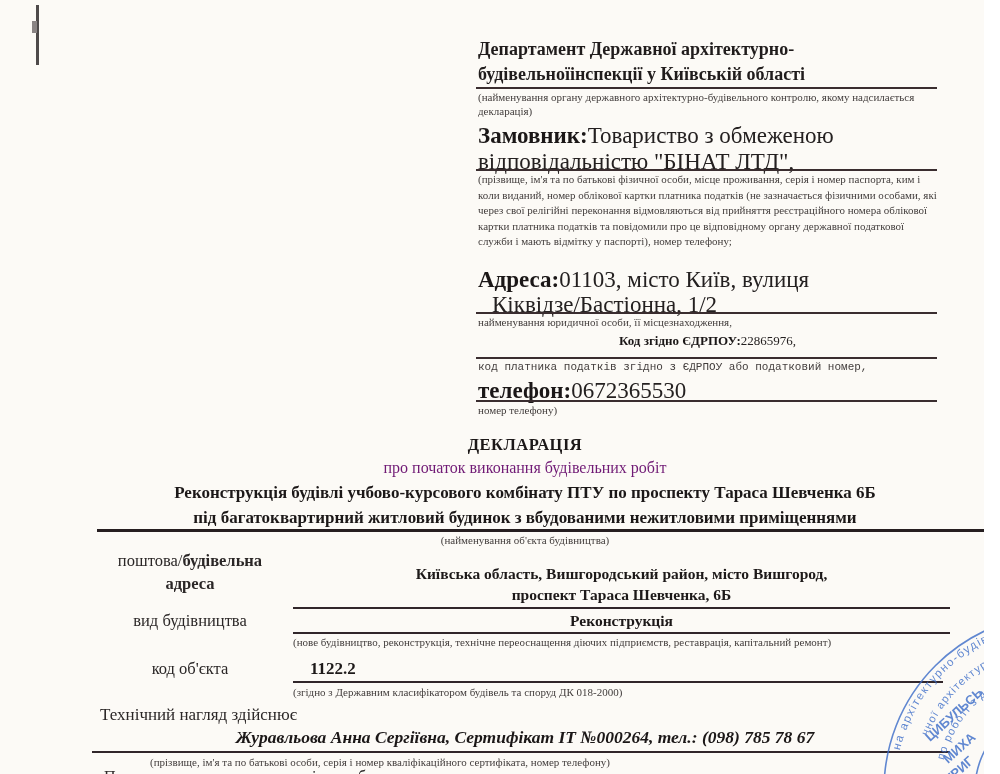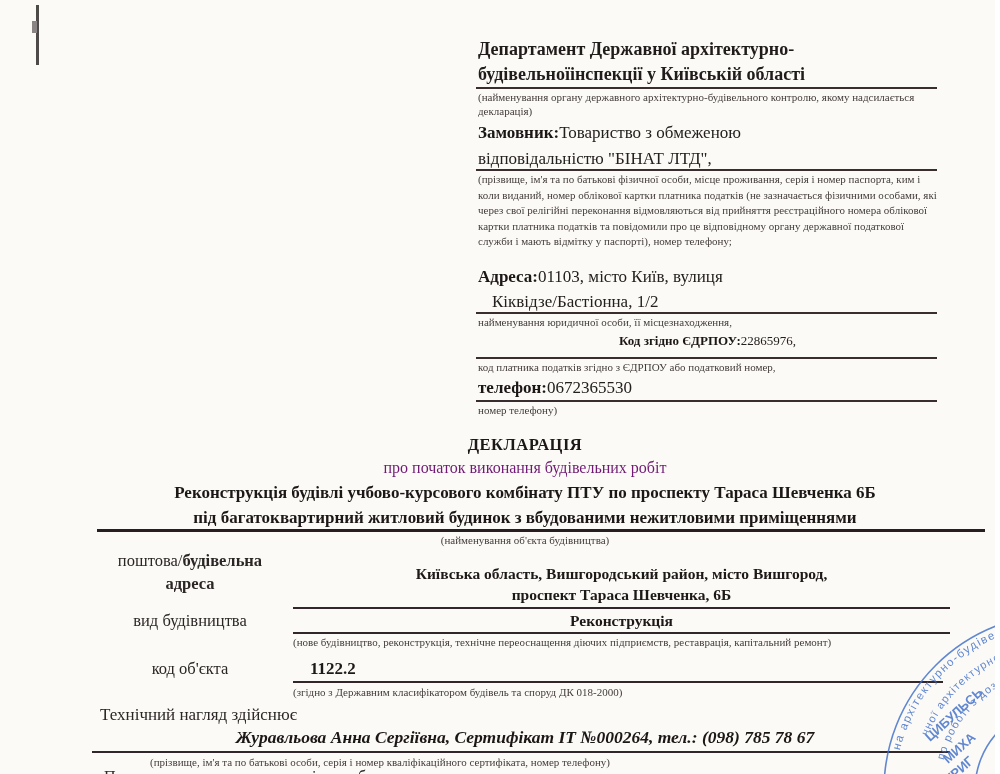--- a/index.html
+++ b/index.html
@@ -3,31 +3,30 @@
 <meta charset="utf-8">
 <style>
   html,body{margin:0;padding:0;}
   .page{
     position:relative;
     width:984px;height:774px;
     background:#fcfaf6;
     overflow:hidden;
     font-family:"Liberation Serif","DejaVu Serif",serif;
     color:#2e2a2a;
-    padding-left:11px;
   }
   .abs{position:absolute;}
   
   .scan-mark{left:36px;top:5px;width:3px;height:60px;background:#4e4a4a;}
   .scan-mark-bump{left:32px;top:21px;width:5px;height:12px;background:#8a8484;}
   
   .rc{left:478px;width:459px;}
   .rc-rule{left:476px;width:461px;height:0;border-top:2px solid #3a2d2f;}
   .authority{font-weight:bold;font-size:18px;line-height:25px;color:#201c1c;}
-  .big{font-size:17px;color:#242020;}
+  .big{font-size:23px;color:#242020;}
   .big b{color:#1b1717;}
   .caption{font-size:11px;line-height:13.5px;color:#423d3c;}
   .cap6{line-height:15.6px;}
   
   .main-rule{height:3px;background:#261e20;}
   .thin-rule{height:0;border-top:2.4px solid #31262a;}
   
   .center-block{left:60px;width:930px;text-align:center;}
   .decl-title{font-weight:bold;font-size:16.5px;letter-spacing:.5px;color:#1c1818;}
   .decl-sub{font-size:16px;color:#701a75;}
@@ -59,21 +58,21 @@
   <div class="abs rc-rule" style="top:169px;"></div>
   <div class="abs rc caption cap6" style="top:172px;">(прізвище, ім'я та по батькові фізичної особи, місце проживання, серія і номер паспорта, ким і коли виданий, номер облікової картки платника податків (не зазначається фізичними особами, які через свої релігійні переконання відмовляються від прийняття реєстраційного номера облікової картки платника податків та повідомили про це відповідному органу державної податкової служби і мають відмітку у паспорті), номер телефону;</div>
 
   <div class="abs rc big" style="top:267px;"><b>Адреса:</b><span>01103, місто Київ, вулиця</span></div>
   <div class="abs rc big" style="top:292px;margin-left:14px;">Кіквідзе/Бастіонна, 1/2</div>
   <div class="abs rc-rule" style="top:312px;"></div>
   <div class="abs rc caption" style="top:316px;">найменування юридичної особи, її місцезнаходження,</div>
 
   <div class="abs rc big" style="top:333px;font-size:13px;text-align:center;"><b>Код згідно ЄДРПОУ:</b><span>22865976,</span></div>
   <div class="abs rc-rule" style="top:357px;"></div>
-  <div class="abs rc caption" style="top:361px;">код платника податків згідно з ЄДРПОУ або податковий номер,</div>
+  <div class="abs rc caption" style="top:361px;font-family:Liberation Mono, monospace;">код платника податків згідно з ЄДРПОУ або податковий номер,</div>
 
   <div class="abs rc big" style="top:378px;"><b>телефон:</b><span>0672365530</span></div>
   <div class="abs rc-rule" style="top:400px;"></div>
   <div class="abs rc caption" style="top:404px;">номер телефону)</div>
 
   <div class="abs center-block decl-title" style="top:435px;">ДЕКЛАРАЦІЯ</div>
   <div class="abs center-block decl-sub" style="top:459px;">про початок виконання будівельних робіт</div>
   <div class="abs center-block decl-obj" style="top:483px;">Реконструкція будівлі учбово-курсового комбінату ПТУ по проспекту Тараса Шевченка 6Б</div>
   <div class="abs center-block decl-obj" style="top:508px;">під багатоквартирний житловий будинок з вбудованими нежитловими приміщеннями</div>
   <div class="abs main-rule" style="top:529px;left:97px;width:888px;"></div>

